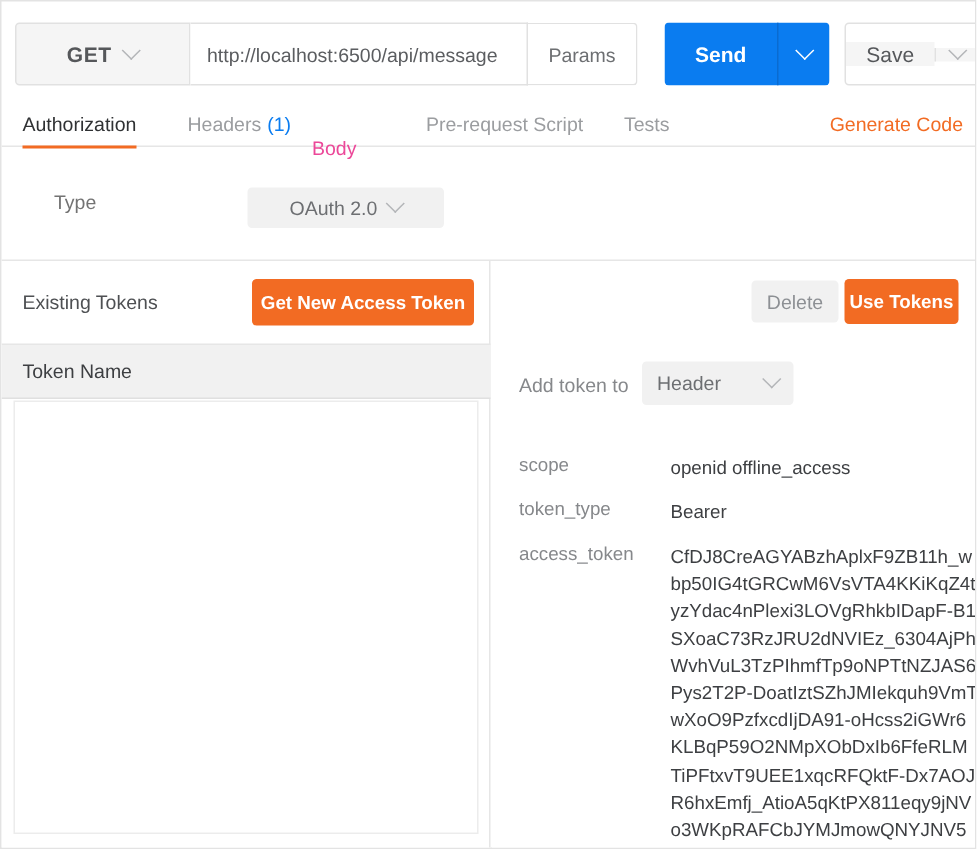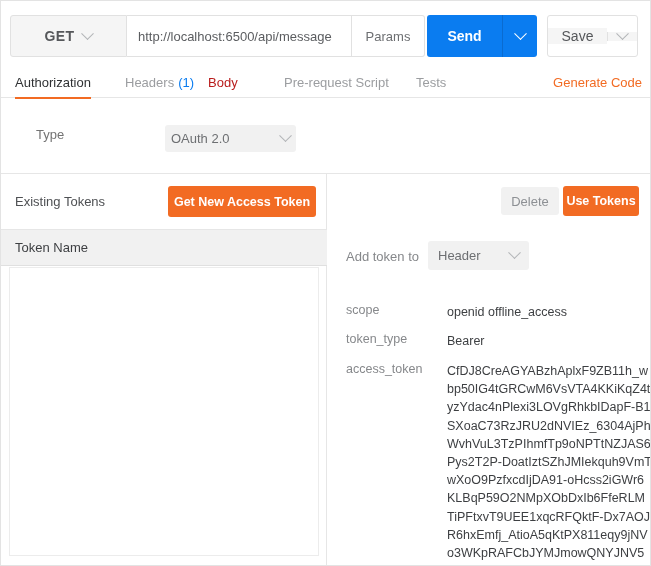--- a/index.html
+++ b/index.html
@@ -58,21 +58,21 @@
     background: #ffffff;
     border: 1px solid #e1e1e1;
     border-left: none;
     border-radius: 0 3px 3px 0;
     display: flex; align-items: center; justify-content: center;
     cursor: pointer;
   }
   .params-text { font-size: 13px; color: #6d6f72; }
 
   .send-group {
-    margin-left: 2px;
+    margin-left: 18px;
     display: flex; align-items: stretch;
     border-radius: 3px; overflow: hidden; justify-content: center;
   }
   .send-btn {
     width: 75px; background: #0a7cf0;
     display: flex; align-items: center; justify-content: center;
     cursor: pointer;
   }
   .send-btn span { color: #fff; font-size: 14px; font-weight: bold; }
   .send-caret {
@@ -109,21 +109,21 @@
     position: absolute; top: 0; height: 31px;
     display: flex; align-items: center;
     font-size: 13px; cursor: pointer; white-space: nowrap;
   }
   .tab.active { color: #2f3133; font-weight: normal; }
   .tab.active::after {
     content: ""; position: absolute; left: 0; right: 0; bottom: -1px;
     height: 2px; background: #f26b23;
   }
   .tab.dim { color: #9b9da0; }
-  .tab.dimmer { color: #b91c1c; }
+  .tab.dimmer { color: #ec4899; margin-top: 16px; }
   .hdr-count { color: #0a7cf0; margin-left: 4px; }
   .gen-code {
     position: absolute; right: 10px; top: 0; height: 31px;
     display: flex; align-items: center;
     color: #f26b23; font-size: 13px; cursor: pointer;
   }
 
   
   .type-row {
     position: absolute; left: 0; top: 97px; width: 651px; height: 76px;
@@ -134,21 +134,21 @@
     font-size: 13px; color: #737373;
   }
   .select-box {
     background: #f1f1f1; border-radius: 3px;
     display: flex; align-items: center; cursor: pointer;
   }
   .select-val { font-size: 13px; color: #6d6f72; }
   .type-select {
     position: absolute; left: 164px; top: 124px;
     width: 131px; height: 27px;
-    padding: 0 6px; justify-content: space-between;
+    padding: 0 28px; justify-content: space-between;
   }
 
   
   .left-panel {
     position: absolute; left: 0; top: 173px;
     width: 326px; height: 393px;
     background: #ffffff;
     border-right: 1px solid #e6e6e6;
   }
   .existing-row {

